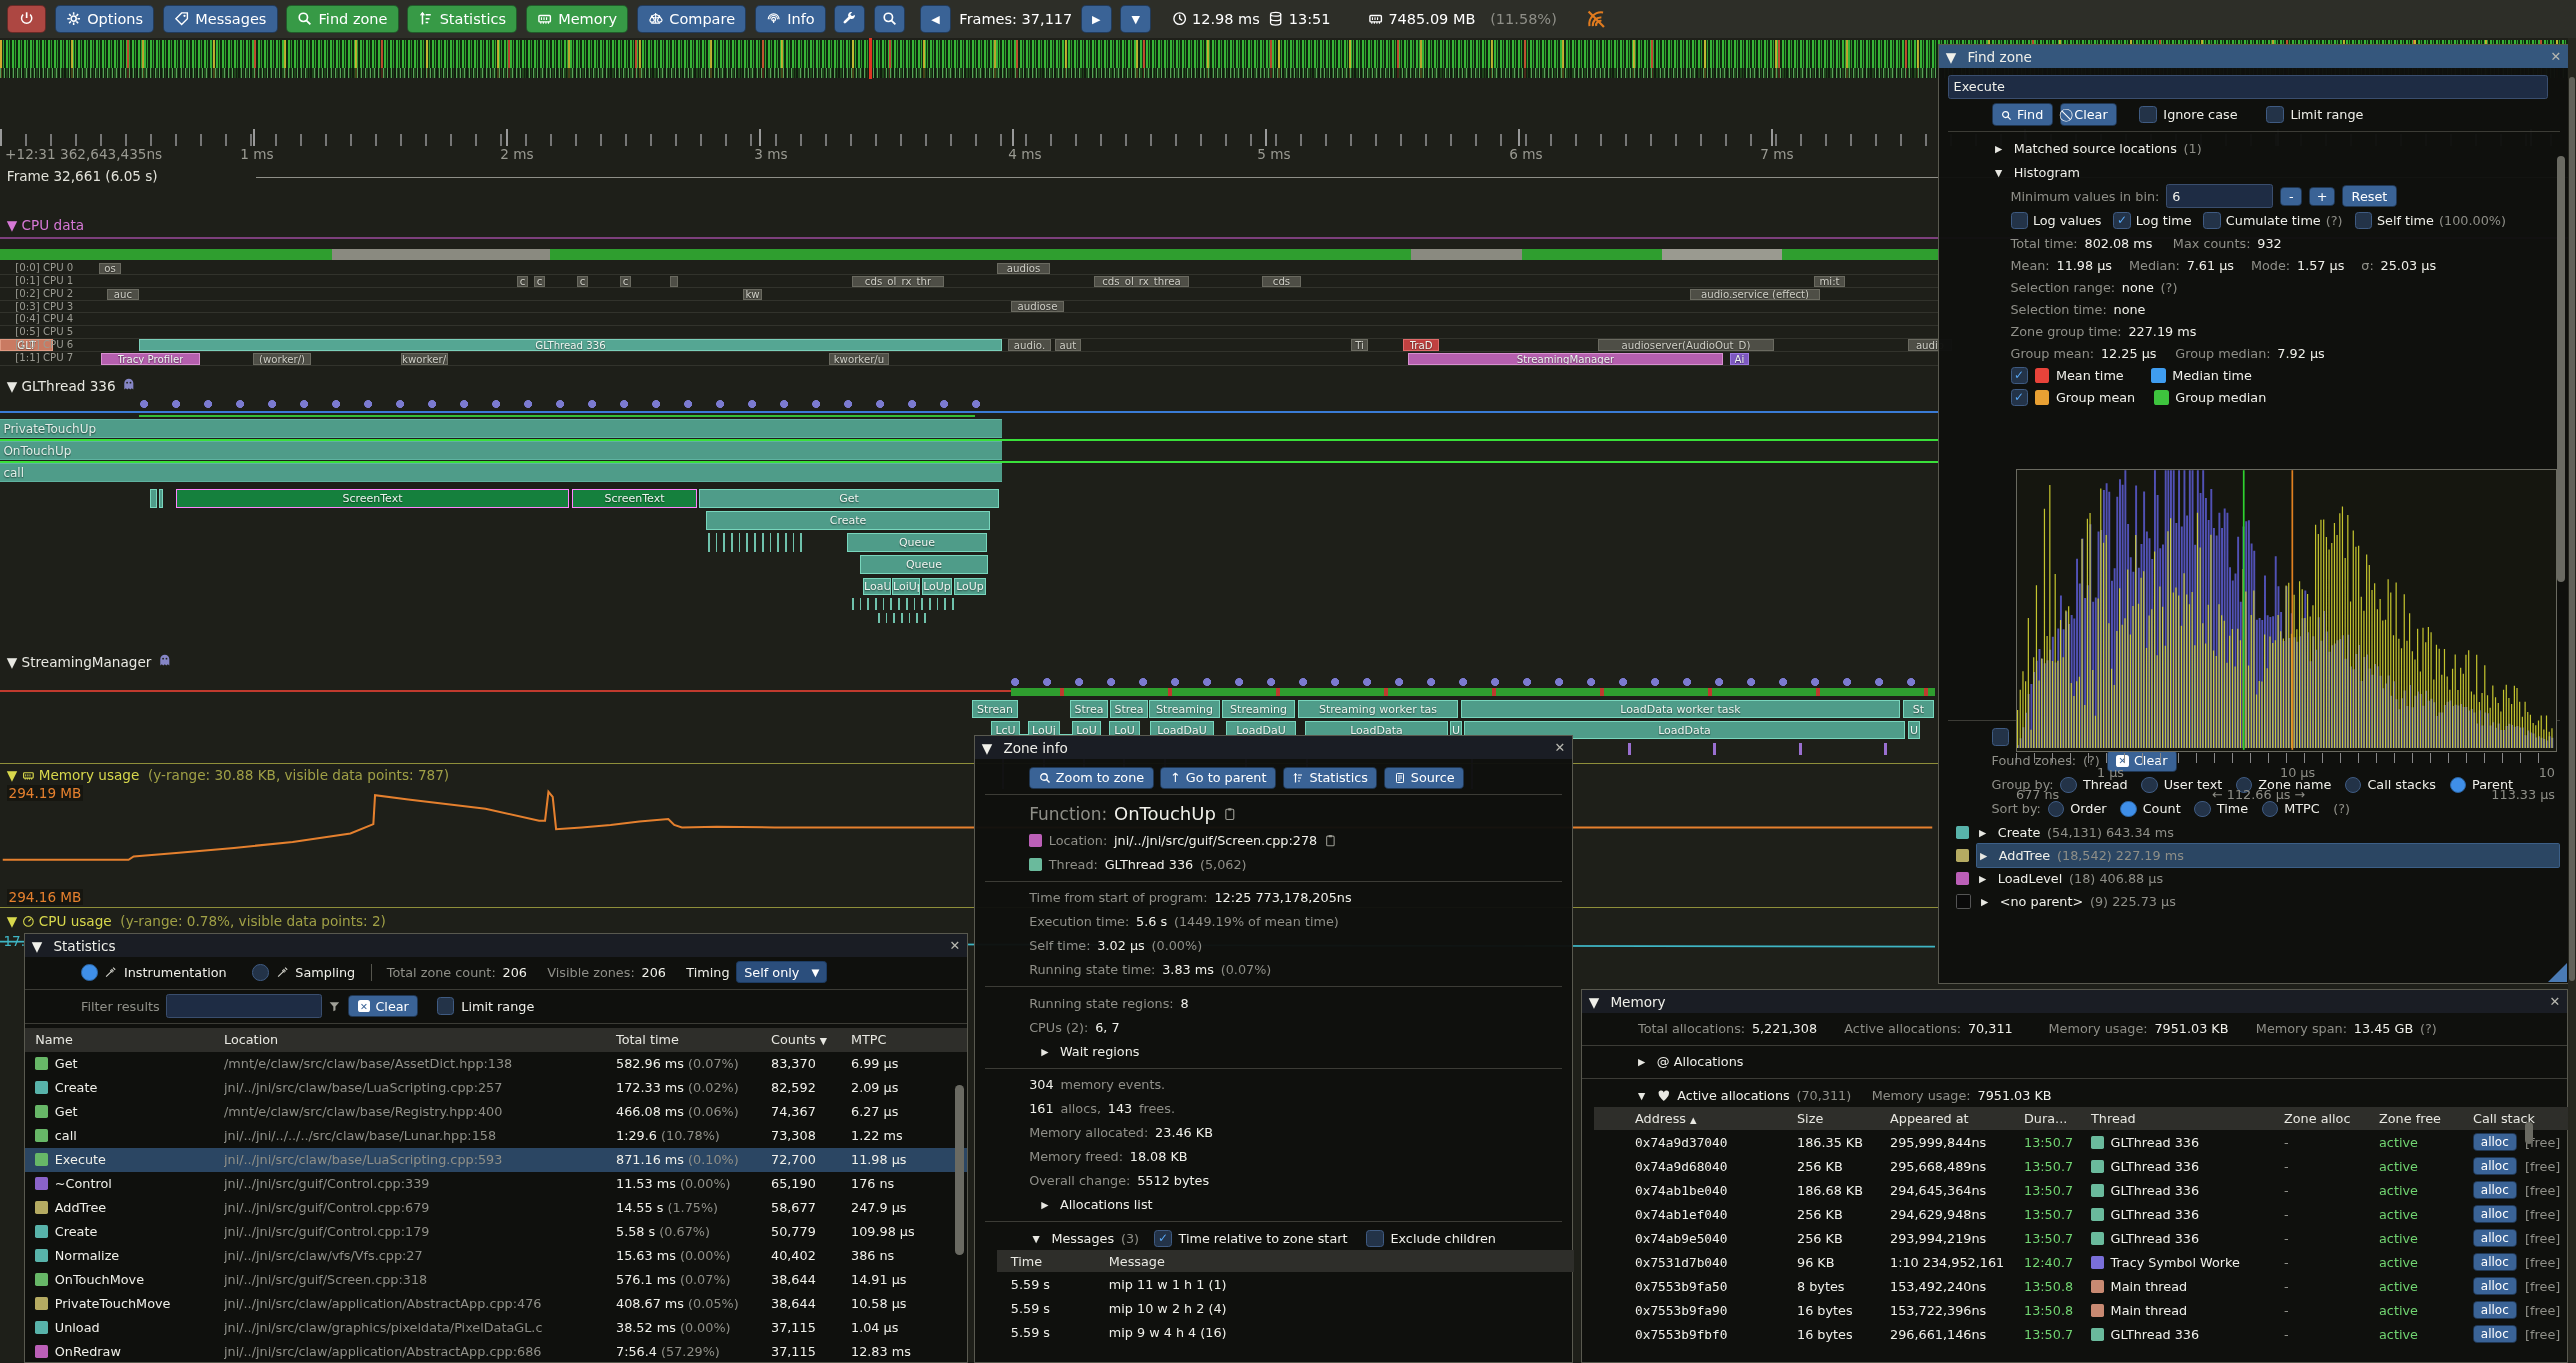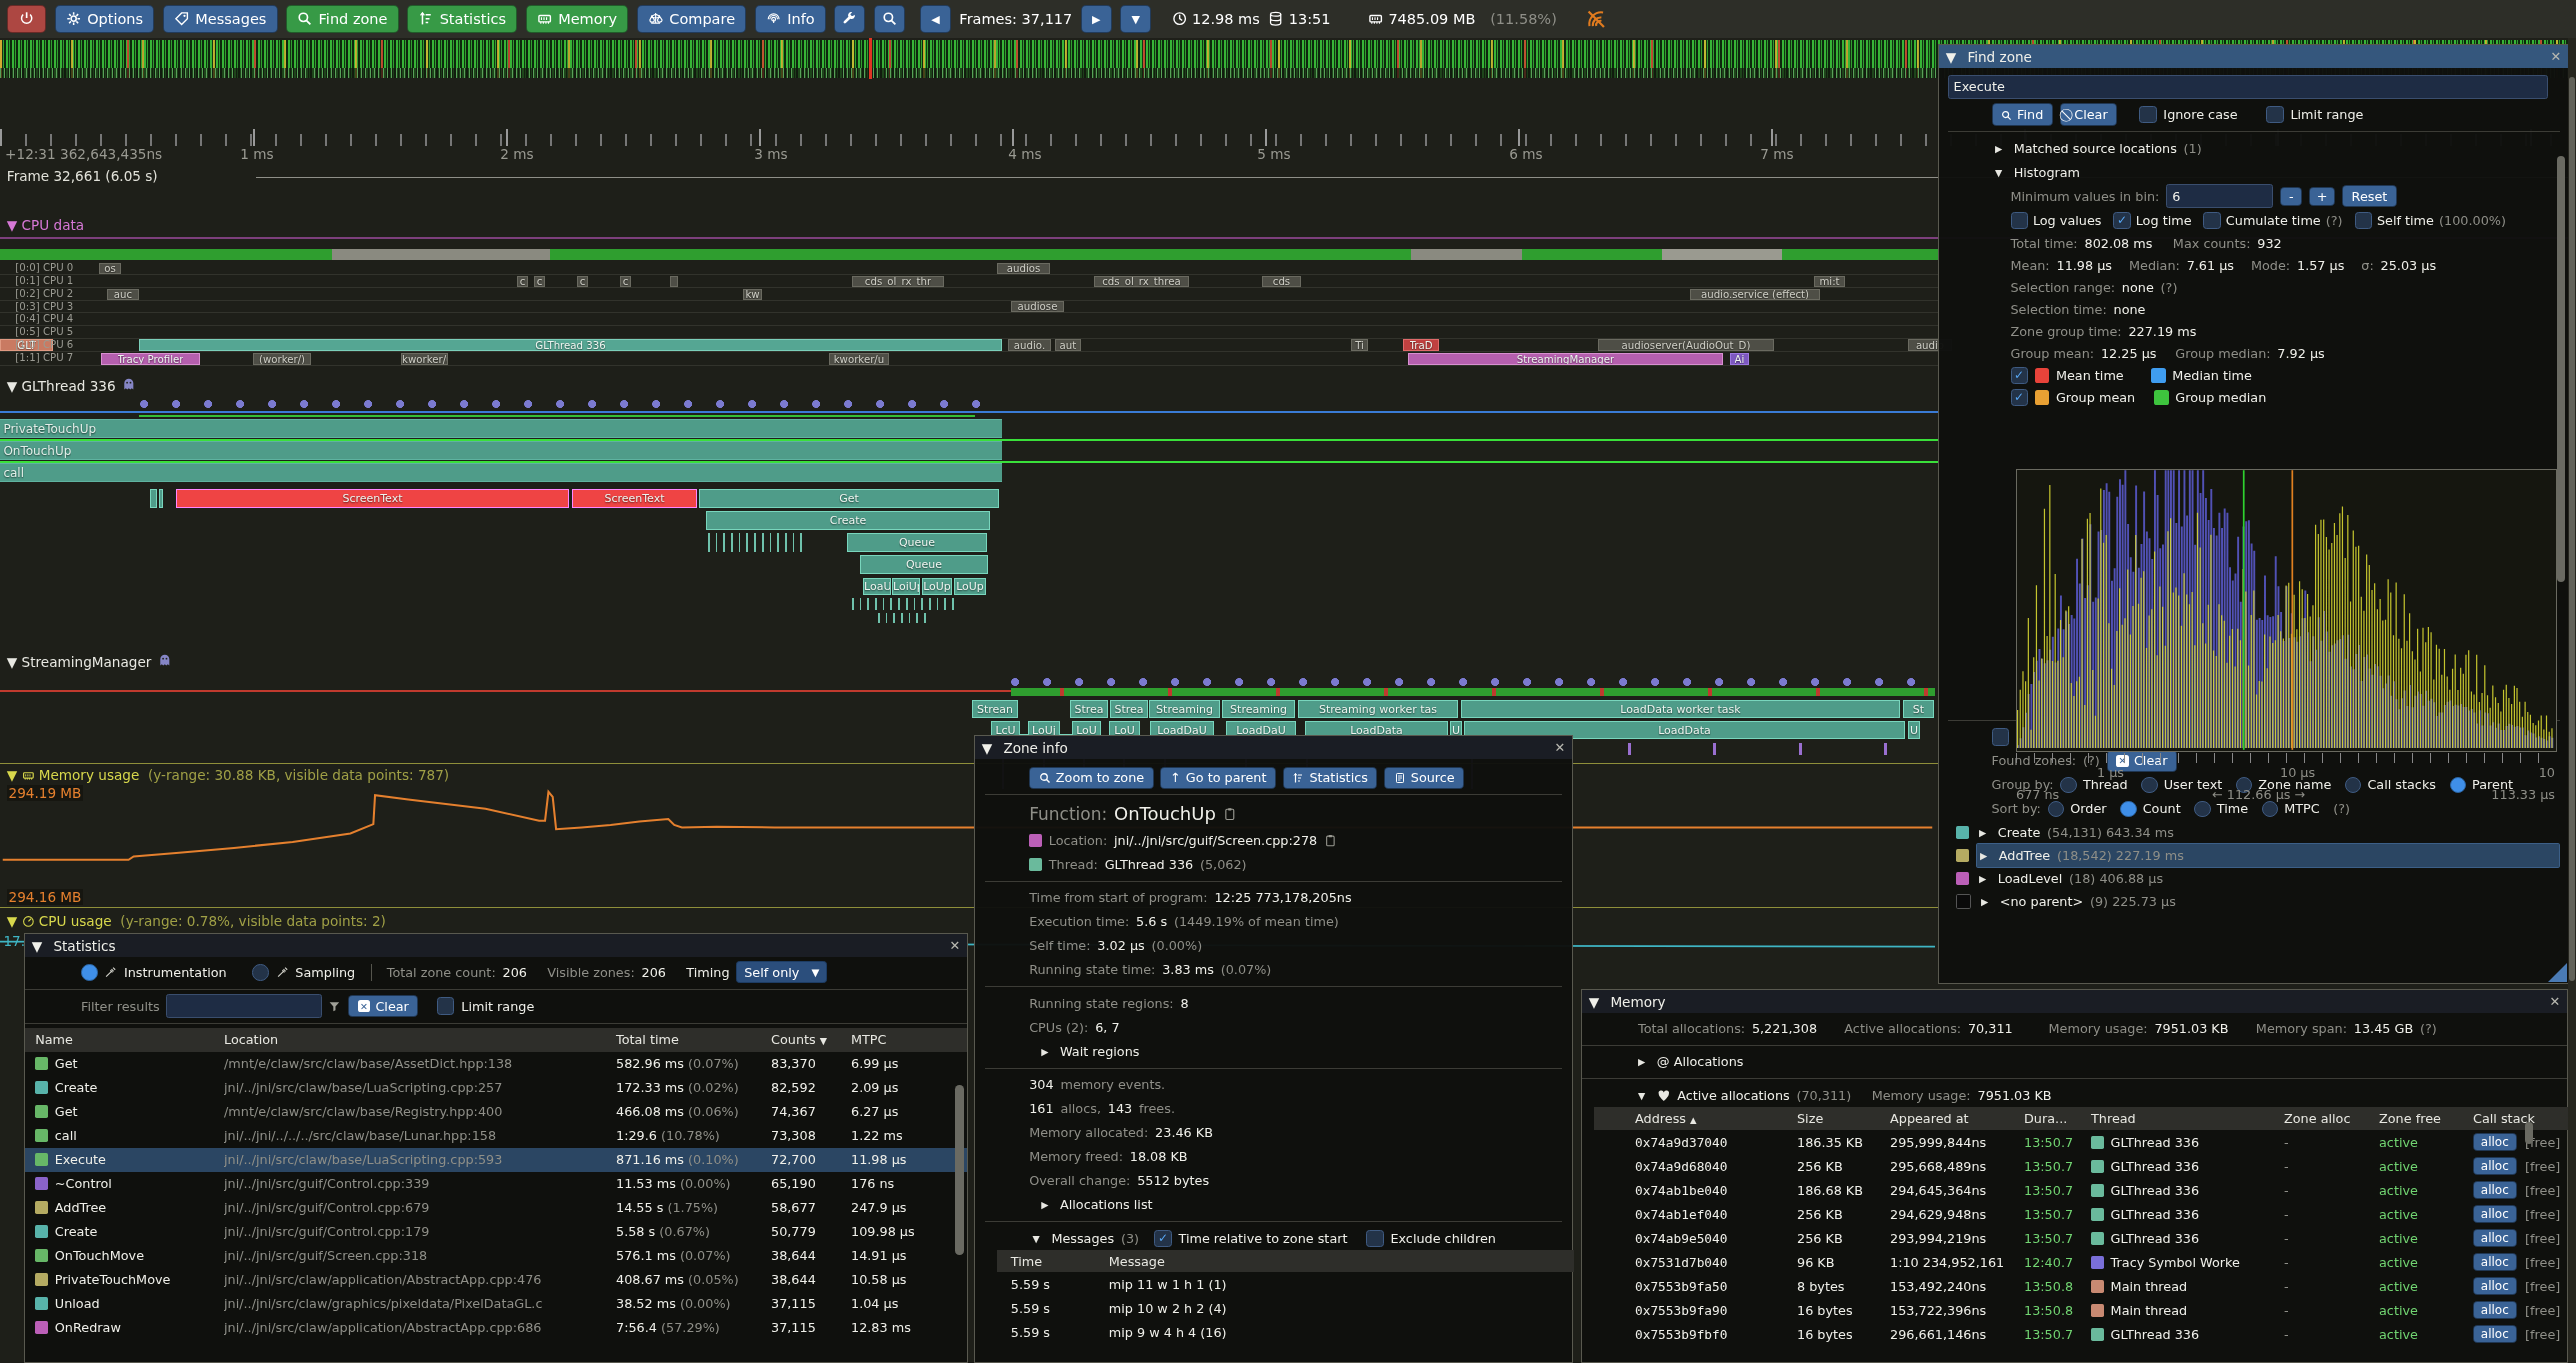--- a/index.html
+++ b/index.html
@@ -48,21 +48,21 @@
   .titem{position:absolute;height:18px;box-sizing:border-box;display:flex;align-items:center;justify-content:center;
      overflow:hidden;white-space:nowrap;font-size:10.2px;color:#eef5f0;text-shadow:0 0.9px 1.7px rgba(0,0,0,.6);}
   .titem span{overflow:hidden;text-overflow:clip;}
   .gray{background:#4e4e46;border:0.9px solid #6a6a60;color:#cfcfc6;}
   .salmon{background:#c97a62;border:0.9px solid #e09a82;}
   .tealbar{background:#55a693;border:0.9px solid #7cd0ba;}
   .magentabar{background:#b55fae;border:0.9px solid #d88fd0;}
   .redbar{background:#c04040;border:0.9px solid #e06a6a;}
   .purplebox{background:#7d58c0;border:0.9px solid #9d78e0;}
   .tealzone{background:#4f9c89;border:0.9px solid #79d6bd;font-size:11px;}
-  .magentazone{background:#ef4444;border:0.9px solid #ff86ff;font-size:11px;}
+  .magentazone{background:#15803d;border:0.9px solid #ff86ff;font-size:11px;}
   .redzone{background:#b5342c;border:0.9px solid #e06058;}
   .lblleft{justify-content:flex-start;padding-left:3.4px;background:#4f9c89;border:0.9px solid #5fb3a0;
      border-left:none;border-right:none;color:#e2efe9;font-size:12px;}
   .ticksteal{background:repeating-linear-gradient(90deg,#6fc2ac 0 1.7px,transparent 1.7px 7.7px);border:none;}
   .greenstrip2{background:repeating-linear-gradient(90deg,#2f9e2f 0 49px,#c03a2e 49px 53px,#2f9e2f 53px 108px);border:none;}
   .tickp{background:#9a6fd0;border:none;}
   .vlinep{background:#8a5fc0;border:none;}
   .dots{position:absolute;height:10.2px;
      background-image:radial-gradient(circle at 5.1px 5.1px,#7b7ad0 0 3.8px,transparent 4.1px);
      background-size:32px 10.2px;background-repeat:repeat-x;}
@@ -739,20 +739,30 @@
           <span class="c1">
             <span class="swatch"></span>
             <span class="val">Create</span>
           </span>
           <span class="dim" style="overflow:hidden;white-space:nowrap">jni/../jni/src/guif/Control.cpp:179</span>
           <span><span class="val">5.58 s</span>&nbsp;<span class="dim">(0.67%)</span></span>
           <span class="val">50,779</span>
           <span class="val">109.98 µs</span>
         </div>
 
+        <div class="trow stgrid sw-teal">
+          <span class="c1">
+            <span class="swatch"></span>
+            <span class="val">Normalize</span>
+          </span>
+          <span class="dim" style="overflow:hidden;white-space:nowrap">jni/../jni/src/claw/vfs/Vfs.cpp:27</span>
+          <span><span class="val">15.63 ms</span>&nbsp;<span class="dim">(0.00%)</span></span>
+          <span class="val">40,402</span>
+          <span class="val">386 ns</span>
+        </div>
 
         <div class="trow stgrid sw-green">
           <span class="c1">
             <span class="swatch"></span>
             <span class="val">OnTouchMove</span>
           </span>
           <span class="dim" style="overflow:hidden;white-space:nowrap">jni/../jni/src/guif/Screen.cpp:318</span>
           <span><span class="val">576.1 ms</span>&nbsp;<span class="dim">(0.07%)</span></span>
           <span class="val">38,644</span>
           <span class="val">14.91 µs</span>

